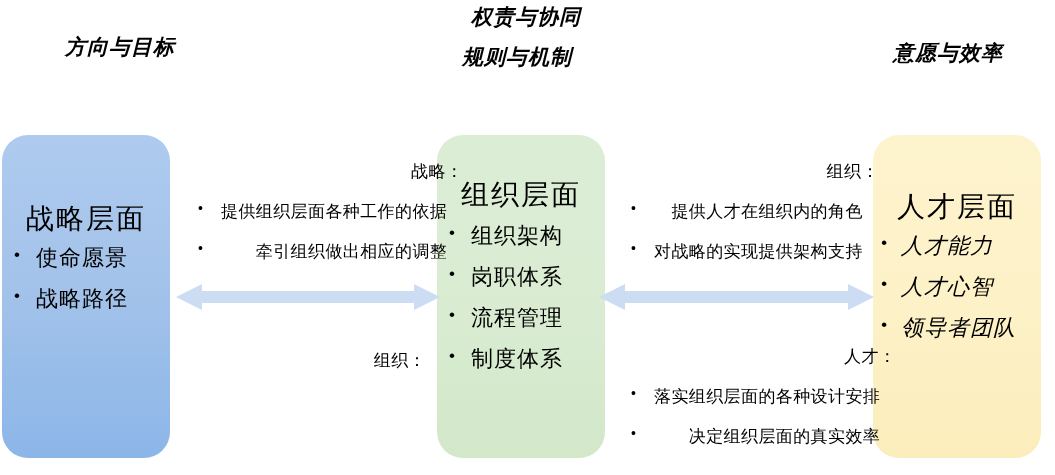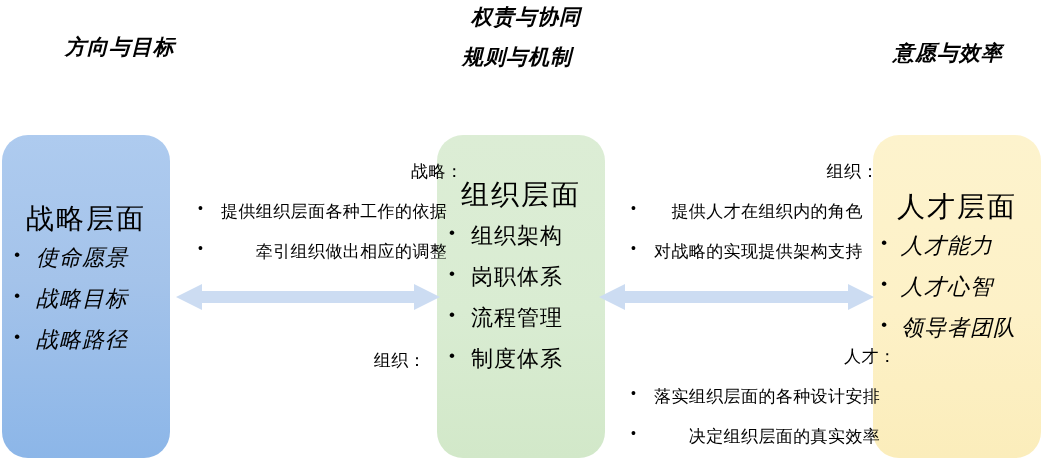--- a/index.html
+++ b/index.html
@@ -71,21 +71,21 @@
   #pillar-talent .pillar-title       { top: 56px; }
 
   .pillar-list {
     position: absolute;
     left: 0;
     width: 100%;
     margin: 0;
     padding: 0;
     list-style: none;
   }
-  #pillar-strategy .pillar-list     { top: 112px; font-style: italic; }
+  #pillar-strategy .pillar-list     { top: 112px; }
   #pillar-organization .pillar-list { top: 90px; }
   #pillar-talent .pillar-list       { top: 100px; font-style: italic; }
 
   .pillar-list li {
     display: block;
     font-size: 22px;
     line-height: 1.0;
     padding: 0 0 0 34px;
     margin: 0 0 19px 0;
     letter-spacing: 1px;
@@ -155,21 +155,20 @@
 
 <div id="hdr-left" class="col-header">方向与目标</div>
 <div id="hdr-mid-1" class="col-header">权责与协同</div>
 <div id="hdr-mid-2" class="col-header">规则与机制</div>
 <div id="hdr-right" class="col-header">意愿与效率</div>
 
 <div id="pillar-strategy" class="pillar">
   <div class="pillar-title">战略层面</div>
   <ul class="pillar-list">
     <li>使命愿景</li>
-    <li>战略目标</li>
     <li>战略路径</li>
   </ul>
 </div>
 
 <div id="pillar-organization" class="pillar">
   <div class="pillar-title">组织层面</div>
   <ul class="pillar-list">
     <li>组织架构</li>
     <li>岗职体系</li>
     <li>流程管理</li>

